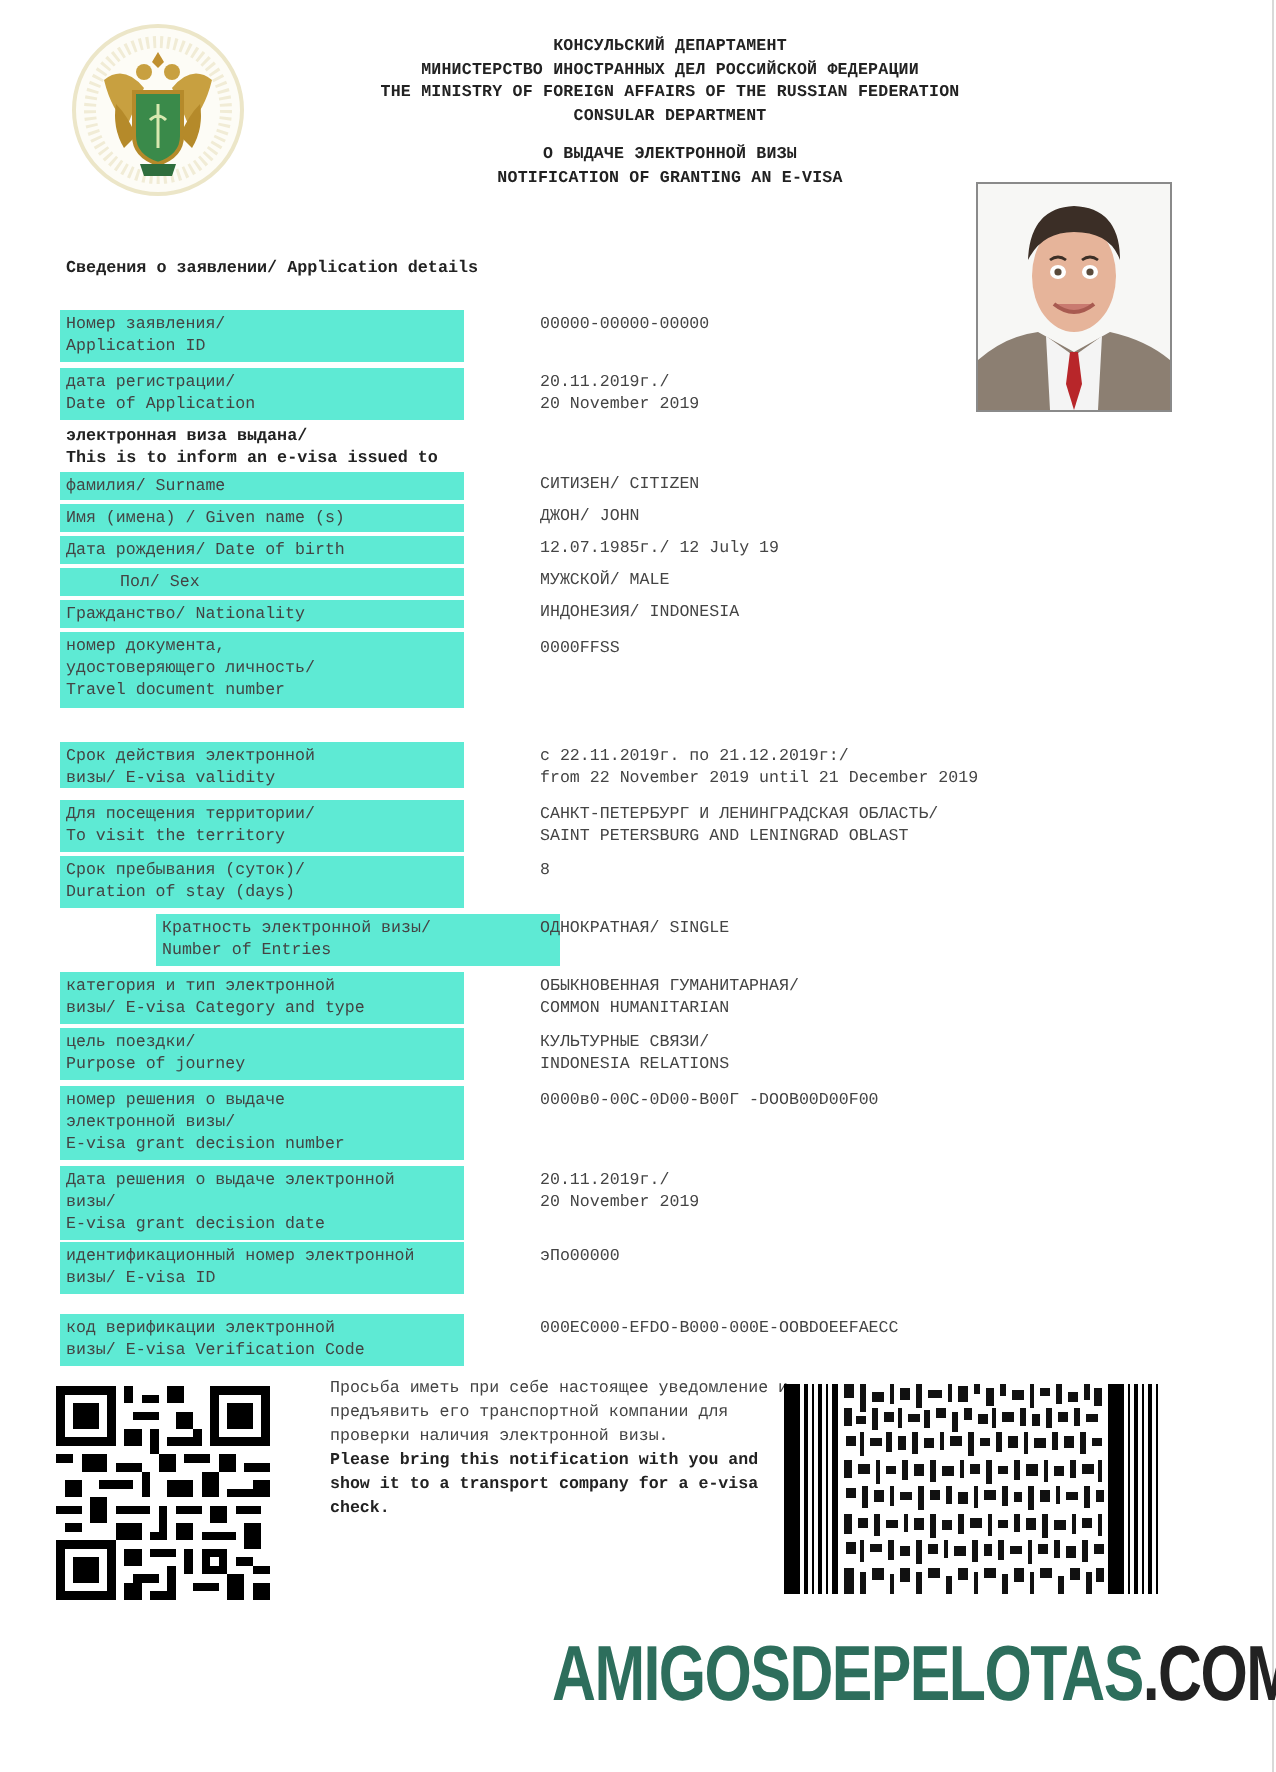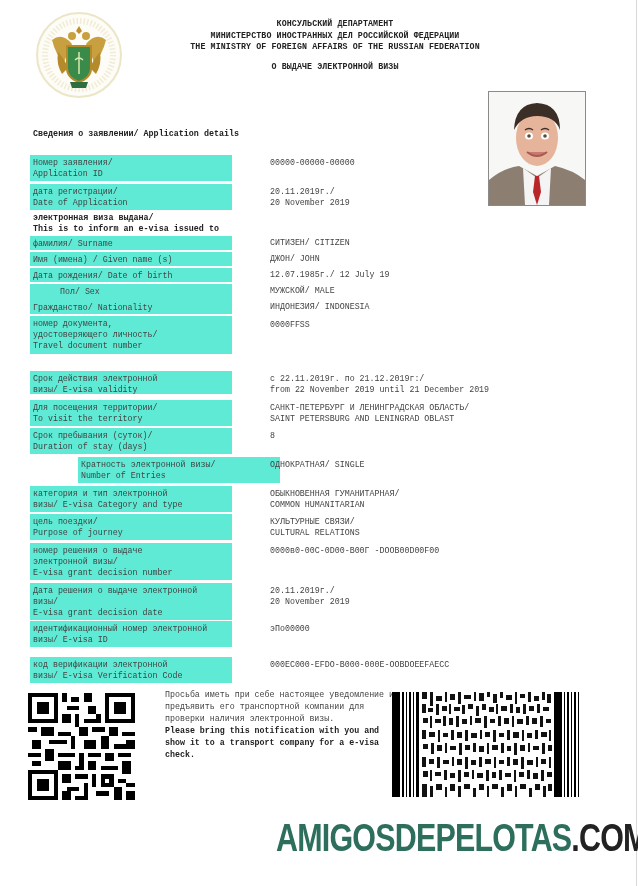--- a/index.html
+++ b/index.html
@@ -54,22 +54,24 @@
       <path d="M33 36 h24 v22 q0 10 -12 14 q-12 -4 -12 -14z" fill="#3a8a4a" stroke="#b58a2a" stroke-width="2"></path>
       <path d="M45 42 v22 M41 50 q4 -4 8 0" stroke="#d8e8b0" stroke-width="1.5" fill="none"></path>
       <path d="M36 72 h18 l-2 6 h-14z" fill="#2f6e3d"></path>
     </svg>
   </div>
 
   <div class="header">
     <div>КОНСУЛЬСКИЙ ДЕПАРТАМЕНТ</div>
     <div>МИНИСТЕРСТВО ИНОСТРАННЫХ ДЕЛ РОССИЙСКОЙ ФЕДЕРАЦИИ</div>
     <div>THE MINISTRY OF FOREIGN AFFAIRS OF THE RUSSIAN FEDERATION</div>
+    <div>CONSULAR DEPARTMENT</div>
     <div class="gap"></div>
     <div>О ВЫДАЧЕ ЭЛЕКТРОННОЙ ВИЗЫ</div>
+    <div>NOTIFICATION OF GRANTING AN E-VISA</div>
   </div>
 
   <div class="photo">
     <svg width="96" height="113" viewBox="0 0 96 113">
       <rect width="96" height="113" fill="#f7f7f5"></rect>
       <path d="M0 113 L0 88 Q14 76 30 74 L48 84 L66 74 Q84 78 96 88 L96 113z" fill="#8c7f72"></path>
       <path d="M34 76 L48 86 L62 76 L60 113 L36 113z" fill="#f4f4f4"></path>
       <path d="M46 84 L50 84 L52 100 L48 113 L44 100z" fill="#b8262a"></path>
       <ellipse cx="48" cy="46" rx="21" ry="28" fill="#e6b49a"></ellipse>
       <path d="M25 38 Q26 12 48 11 Q71 12 71 38 Q66 24 48 24 Q32 24 25 38z" fill="#3b2e26"></path>
@@ -105,21 +107,21 @@
   </div>
   <div class="row" style="top:252px;">
     <div class="label" style="height:14px;">Имя (имена) / Given name (s)</div>
     <div class="value" style="top:1px;">ДЖОН/ JOHN</div>
   </div>
   <div class="row" style="top:268px;">
     <div class="label" style="height:14px;">Дата рождения/ Date of birth</div>
     <div class="value" style="top:1px;">12.07.1985г./ 12 July 19</div>
   </div>
   <div class="row" style="top:284px;">
-    <div class="label" style="height:30px;padding-left:30px;">Пол/ Sex</div>
+    <div class="label" style="height:14px;padding-left:30px;">Пол/ Sex</div>
     <div class="value" style="top:1px;">МУЖСКОЙ/ MALE</div>
   </div>
   <div class="row" style="top:300px;">
     <div class="label" style="height:14px;">Гражданство/ Nationality</div>
     <div class="value" style="top:1px;">ИНДОНЕЗИЯ/ INDONESIA</div>
   </div>
   <div class="row" style="top:316px;">
     <div class="label" style="height:38px;">номер документа,
 удостоверяющего личность/
 Travel document number</div>
@@ -152,21 +154,21 @@
   <div class="row" style="top:486px;">
     <div class="label" style="height:26px;">категория и тип электронной
 визы/ E-visa Category and type</div>
     <div class="value">ОБЫКНОВЕННАЯ ГУМАНИТАРНАЯ/
 COMMON HUMANITARIAN</div>
   </div>
   <div class="row" style="top:514px;">
     <div class="label" style="height:26px;">цель поездки/
 Purpose of journey</div>
     <div class="value">КУЛЬТУРНЫЕ СВЯЗИ/
-CULTURAL RELATIONS</div>
+INDONESIA RELATIONS</div>
   </div>
   <div class="row" style="top:543px;">
     <div class="label" style="height:37px;">номер решения о выдаче
 электронной визы/
 E-visa grant decision number</div>
     <div class="value">0000в0-00С-0D00-В00Г -DООВ00D00F00</div>
   </div>
   <div class="row" style="top:583px;">
     <div class="label" style="height:37px;">Дата решения о выдаче электронной
 визы/

